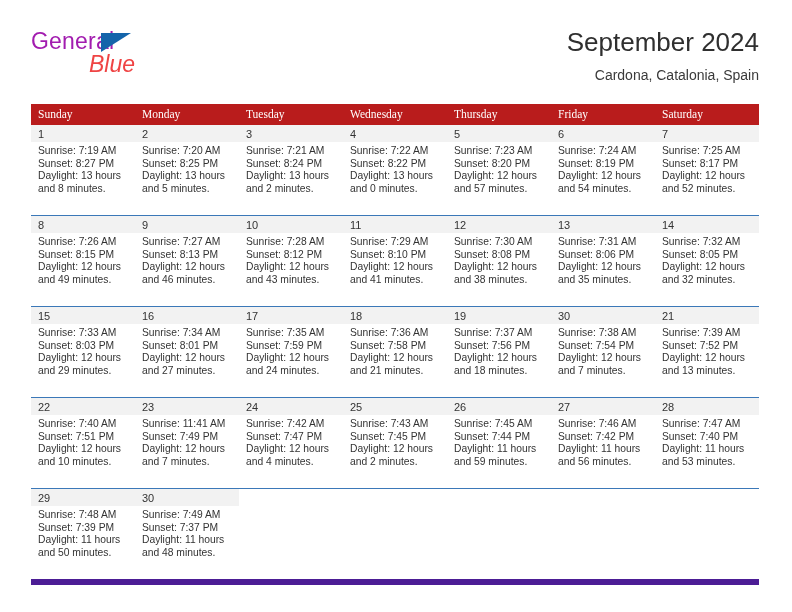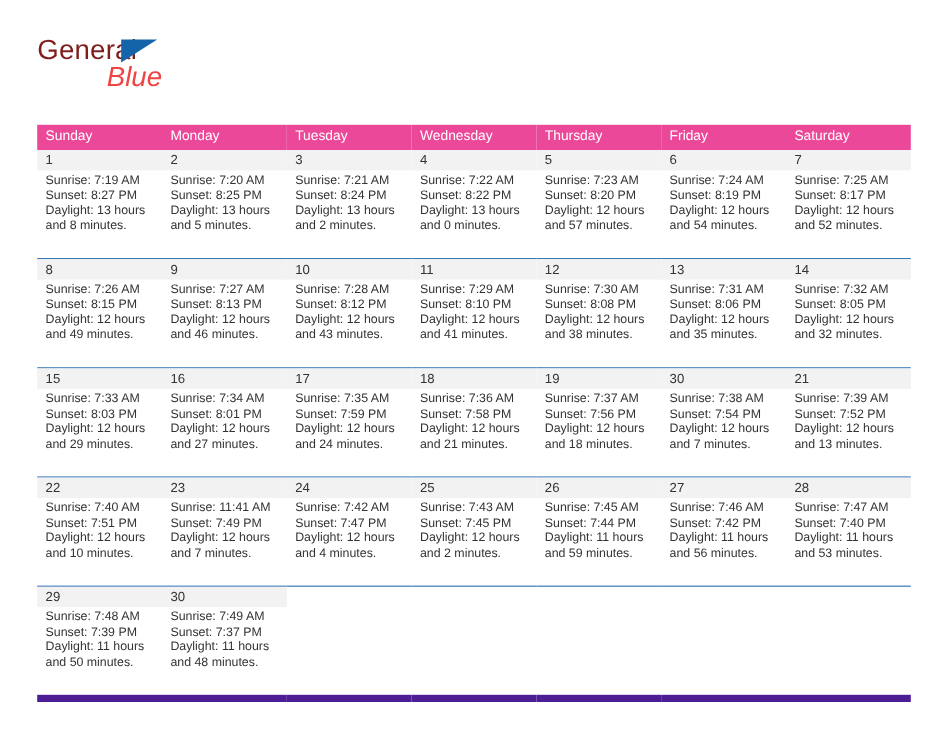--- a/index.html
+++ b/index.html
@@ -34,21 +34,21 @@
     top: 0;
     width: 220px;
     height: 56px;
   }
   .brand-general {
     position: absolute;
     left: 0;
     top: 2px;
     font-size: 23px;
     letter-spacing: 0.2px;
-    color: #7f1d1d;
+    color: #a21caf;
     font-family: "Liberation Sans", sans-serif;
     line-height: 1;
   }
   .brand-tri {
     position: absolute;
     left: 70px;
     top: 5px;
     width: 0;
     height: 0;
     border-left: 30px solid #1464aa;
@@ -89,28 +89,29 @@
   
   .calendar {
     position: absolute;
     top: 104px;
     left: 31px;
     width: 728px;
     border-collapse: collapse;
     table-layout: fixed;
   }
   .calendar th {
-    background: #ec4899;
+    background: #b91c1c;
     color: #ffffff;
     font-weight: normal;
     font-size: 11.5px;
     text-align: left;
     padding: 4px 0 5px 7px;
     height: 21px;
     border: none;
+    font-family: Liberation Serif, serif;
   }
   .calendar td {
     vertical-align: top;
     padding: 0;
     width: 104px;
     height: 90px;
     border: none;
     border-bottom: 1px solid #3b78b8;
   }
   tr.week:last-child td { border-bottom: 6px solid #4c1d95; }
@@ -146,20 +147,24 @@
 <div id="page">
 
   <div class="header">
 
     <div class="brand">
       <span class="brand-general">General</span>
       <span class="brand-tri"></span>
       <span class="brand-blue">Blue</span>
     </div>
 
+    <div class="title-block">
+      <h1 class="cal-title">September 2024</h1>
+      <div class="cal-subtitle">Cardona, Catalonia, Spain</div>
+    </div>
 
   </div>
 
   <table class="calendar">
     <thead>
       <tr>
         <th>Sunday</th>
         <th>Monday</th>
         <th>Tuesday</th>
         <th>Wednesday</th>

